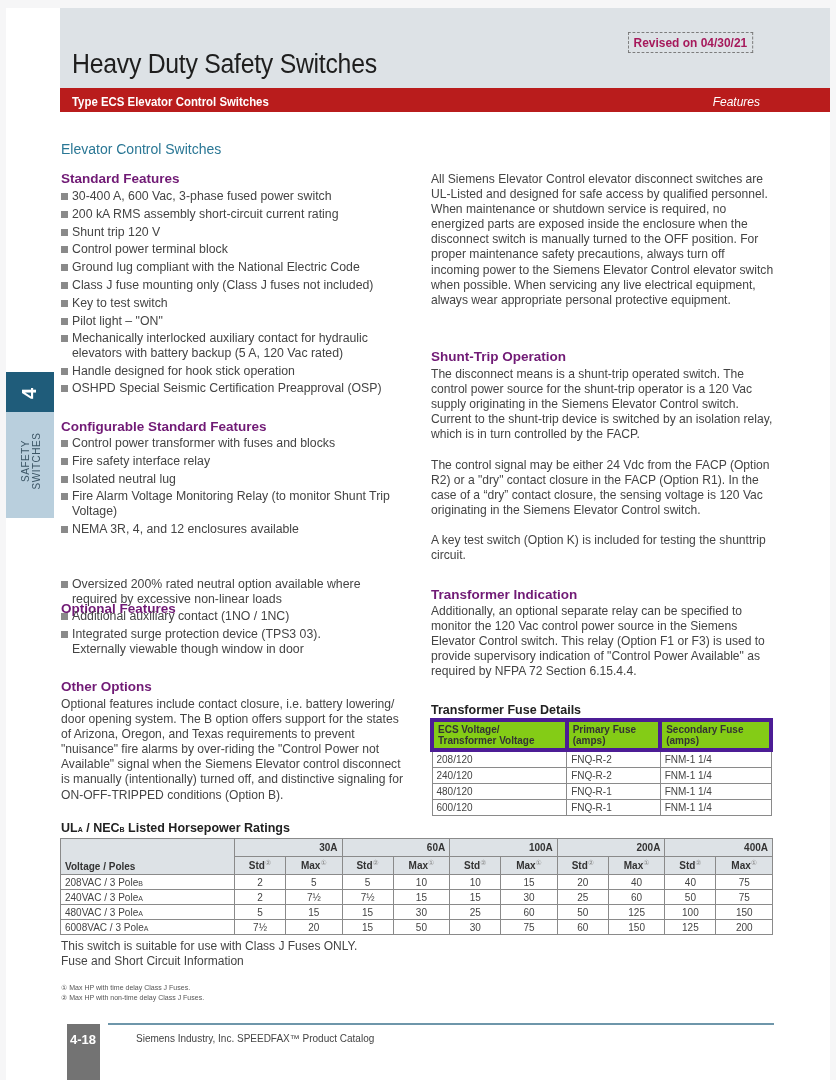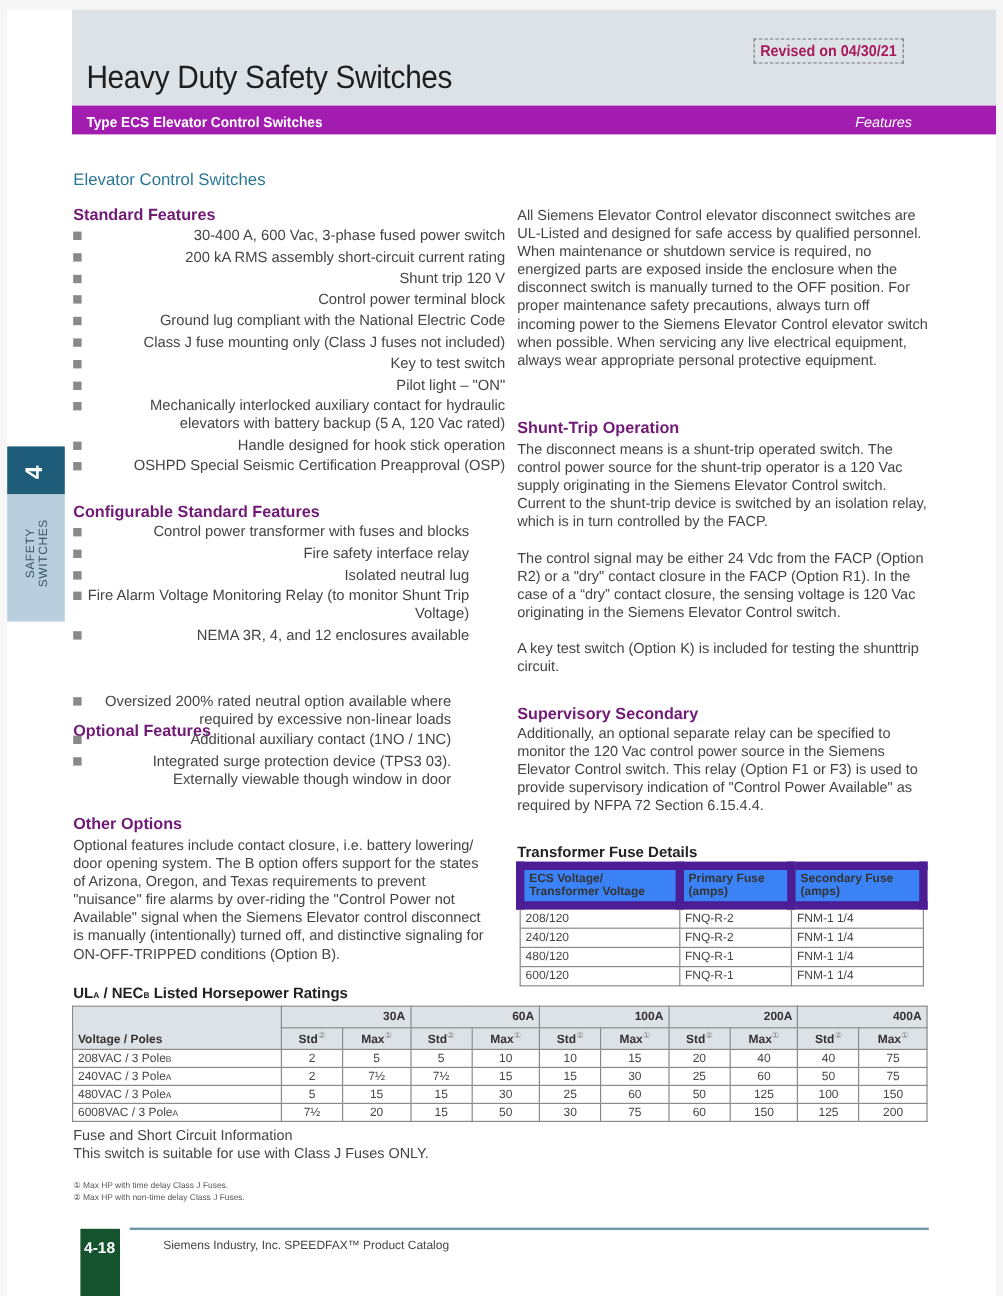--- a/index.html
+++ b/index.html
@@ -4,51 +4,51 @@
 <style>
   html, body { margin: 0; padding: 0; }
   body {
     width: 836px; height: 1080px; background: #f6f6f7; position: relative; overflow: hidden;
     font-family: "Liberation Sans", sans-serif; color: #3c3c3c;
   }
   .page { position: absolute; left: 6px; top: 8px; width: 824px; height: 1072px; background: #ffffff; }
   .header { position: absolute; left: 60px; top: 8px; width: 770px; height: 80px; background: #dde2e6; }
   .doc-title { position: absolute; left: 12px; top: 41px; font-size: 27px; color: #1e1e1e; letter-spacing: -0.3px; transform: scaleX(0.92); transform-origin: left; white-space: nowrap; }
   .revised { position: absolute; left: 568px; top: 24px; padding: 2px 5px; border: 1px dashed #777; color: #a6195b; font-size: 13px; font-weight: bold; transform: scaleX(0.92); transform-origin: left; white-space: nowrap; }
-  .subbar { position: absolute; left: 60px; top: 88px; width: 770px; height: 24px; background: #a21caf; color: #fff; text-align: center; }
+  .subbar { position: absolute; left: 60px; top: 88px; width: 770px; height: 24px; background: #b91c1c; color: #fff; text-align: center; }
   .subbar-left { position: absolute; left: 12px; top: 7px; font-size: 12px; font-weight: bold; transform: scaleX(0.95); transform-origin: left; white-space: nowrap; }
   .subbar-right { position: absolute; right: 70px; top: 7px; font-size: 12px; font-style: italic; }
 
   .tab-dark { position: absolute; left: 6px; top: 372px; width: 48px; height: 40px; background: #1f5c7a; }
   .tab-num { position: absolute; left: 18px; top: 10px; color: #fff; font-size: 20px; font-weight: bold; transform: rotate(-90deg); }
   .tab-light { position: absolute; left: 6px; top: 412px; width: 48px; height: 106px; background: #b9cfdd; }
   .tab-text { position: absolute; left: -20px; top: 38px; width: 90px; transform: rotate(-90deg); text-align: center; font-size: 10px; color: #3b5565; line-height: 11px; letter-spacing: 0.5px; }
 
   .section-title { position: absolute; left: 61px; top: 141px; font-size: 14px; color: #2a7795; }
   .h2 { position: absolute; font-size: 13.5px; font-weight: bold; color: #701a75; }
   ul.feat { position: absolute; margin: 0; padding: 0; list-style: none; font-size: 12.3px; color: #444; }
-  ul.feat li { position: relative; padding-left: 11px; line-height: 14.5px; margin-bottom: 3.3px; text-align: right; }
+  ul.feat li { position: relative; padding-left: 11px; line-height: 14.5px; margin-bottom: 3.3px; }
   ul.feat li::before { content: ""; position: absolute; left: 0; top: 4px; width: 7px; height: 7px; background: #8a8a8a; }
   .para { position: absolute; font-size: 12.1px; line-height: 15.1px; color: #444; margin: 0; }
 
   table { border-collapse: collapse; position: absolute; }
   .fuse-table { left: 430px; top: 718px; width: 343px; font-size: 10px; }
-  .fuse-table th { background: #3b82f6; text-align: left; font-weight: bold; color: #333; padding: 2px 4px; border: 7px solid #4c1d95; line-height: 11px; vertical-align: top; }
+  .fuse-table th { background: #84cc16; text-align: left; font-weight: bold; color: #333; padding: 2px 4px; border: 4px solid #4c1d95; line-height: 11px; vertical-align: top; }
   .fuse-table td { padding: 1px 4px; border: 1px solid #8a8a8a; color: #444; height: 13px; }
   .hp-table { left: 60px; top: 838px; width: 713px; font-size: 10px; }
   .hp-table th { background: #dde2e6; font-weight: bold; color: #333; border: 1px solid #8a8a8a; padding: 2px 4px; height: 13px; }
   .hp-table td { border: 1px solid #8a8a8a; color: #444; text-align: center; padding: 1px 4px; height: 12px; }
   .hp-table td.lbl { text-align: left; }
   .hp-table th.amp { text-align: right; padding-left: 10px; }
   .hp-table sup { font-size: 7px; font-weight: normal; color: #888; }
   .sub { font-size: 7px; }
 
   .note { position: absolute; font-size: 7px; color: #555; }
   .footer-line { position: absolute; left: 108px; top: 1023px; width: 666px; height: 2px; background: #6e96aa; }
-  .page-tab { position: absolute; left: 67px; top: 1024px; width: 33px; height: 56px; background: #14532d; }
+  .page-tab { position: absolute; left: 67px; top: 1024px; width: 33px; height: 56px; background: #737373; }
   .page-num { position: absolute; left: 3px; top: 8px; color: #fff; font-weight: bold; font-size: 13px; }
   .footer-text { position: absolute; left: 136px; top: 1033px; font-size: 10px; color: #444; }
 </style>
 </head>
 <body>
 
 <div class="page"></div>
 
 <div class="header">
   <div class="doc-title">Heavy Duty Safety Switches</div>
@@ -105,21 +105,21 @@
 <div class="h2" style="left:61px; top:679px;">Other Options</div>
 <p class="para" style="left:61px; top:697px; width:350px;">Optional features include contact closure, i.e. battery lowering/ door opening system. The B option offers support for the states of Arizona, Oregon, and Texas requirements to prevent "nuisance" fire alarms by over-riding the "Control Power not Available" signal when the Siemens Elevator control disconnect is manually (intentionally) turned off, and distinctive signaling for ON-OFF-TRIPPED conditions (Option B).</p>
 
 <p class="para" style="left:431px; top:172px; width:345px;">All Siemens Elevator Control elevator disconnect switches are UL-Listed and designed for safe access by qualified personnel. When maintenance or shutdown service is required, no energized parts are exposed inside the enclosure when the disconnect switch is manually turned to the OFF position. For proper maintenance safety precautions, always turn off incoming power to the Siemens Elevator Control elevator switch when possible. When servicing any live electrical equipment, always wear appropriate personal protective equipment.</p>
 
 <div class="h2" style="left:431px; top:349px;">Shunt-Trip Operation</div>
 <p class="para" style="left:431px; top:367px; width:345px;">The disconnect means is a shunt-trip operated switch. The control power source for the shunt-trip operator is a 120 Vac supply originating in the Siemens Elevator Control switch. Current to the shunt-trip device is switched by an isolation relay, which is in turn controlled by the FACP.</p>
 <p class="para" style="left:431px; top:458px; width:350px;">The control signal may be either 24 Vdc from the FACP (Option R2) or a "dry" contact closure in the FACP (Option R1). In the case of a “dry” contact closure, the sensing voltage is 120 Vac originating in the Siemens Elevator Control switch.</p>
 <p class="para" style="left:431px; top:533px; width:345px;">A key test switch (Option K) is included for testing the shunttrip circuit.</p>
 
-<div class="h2" style="left:431px; top:587px;">Supervisory Secondary</div>
+<div class="h2" style="left:431px; top:587px;">Transformer Indication</div>
 <p class="para" style="left:431px; top:604px; width:350px;">Additionally, an optional separate relay can be specified to monitor the 120 Vac control power source in the Siemens Elevator Control switch. This relay (Option F1 or F3) is used to provide supervisory indication of "Control Power Available" as required by NFPA 72 Section 6.15.4.4.</p>
 
 <div class="h2" style="left:431px; top:703px; color:#222; font-size:12.5px;">Transformer Fuse Details</div>
 <table class="fuse-table">
   <thead>
     <tr>
       <th><span>ECS Voltage/</span><br><span>Transformer Voltage</span></th>
       <th><span>Primary Fuse</span><br><span>(amps)</span></th>
       <th><span>Secondary Fuse</span><br><span>(amps)</span></th>
     </tr>
@@ -224,22 +224,22 @@
         <td>75</td>
         <td>60</td>
         <td>150</td>
         <td>125</td>
         <td>200</td>
       </tr>
     </tbody>
 </table>
 
 <div class="para" style="left:61px; top:939px; font-size:12px; line-height:15px;">
+  <div>This switch is suitable for use with Class J Fuses ONLY.</div>
   <div>Fuse and Short Circuit Information</div>
-  <div>This switch is suitable for use with Class J Fuses ONLY.</div>
 </div>
 
 <div class="note" style="left:61px; top:984px;">① Max HP with time delay Class J Fuses.</div>
 <div class="note" style="left:61px; top:994px;">② Max HP with non-time delay Class J Fuses.</div>
 
 <div class="footer-line"></div>
 <div class="page-tab">
   <div class="page-num">4-18</div>
 </div>
 <div class="footer-text">Siemens Industry, Inc. SPEEDFAX™ Product Catalog</div>

